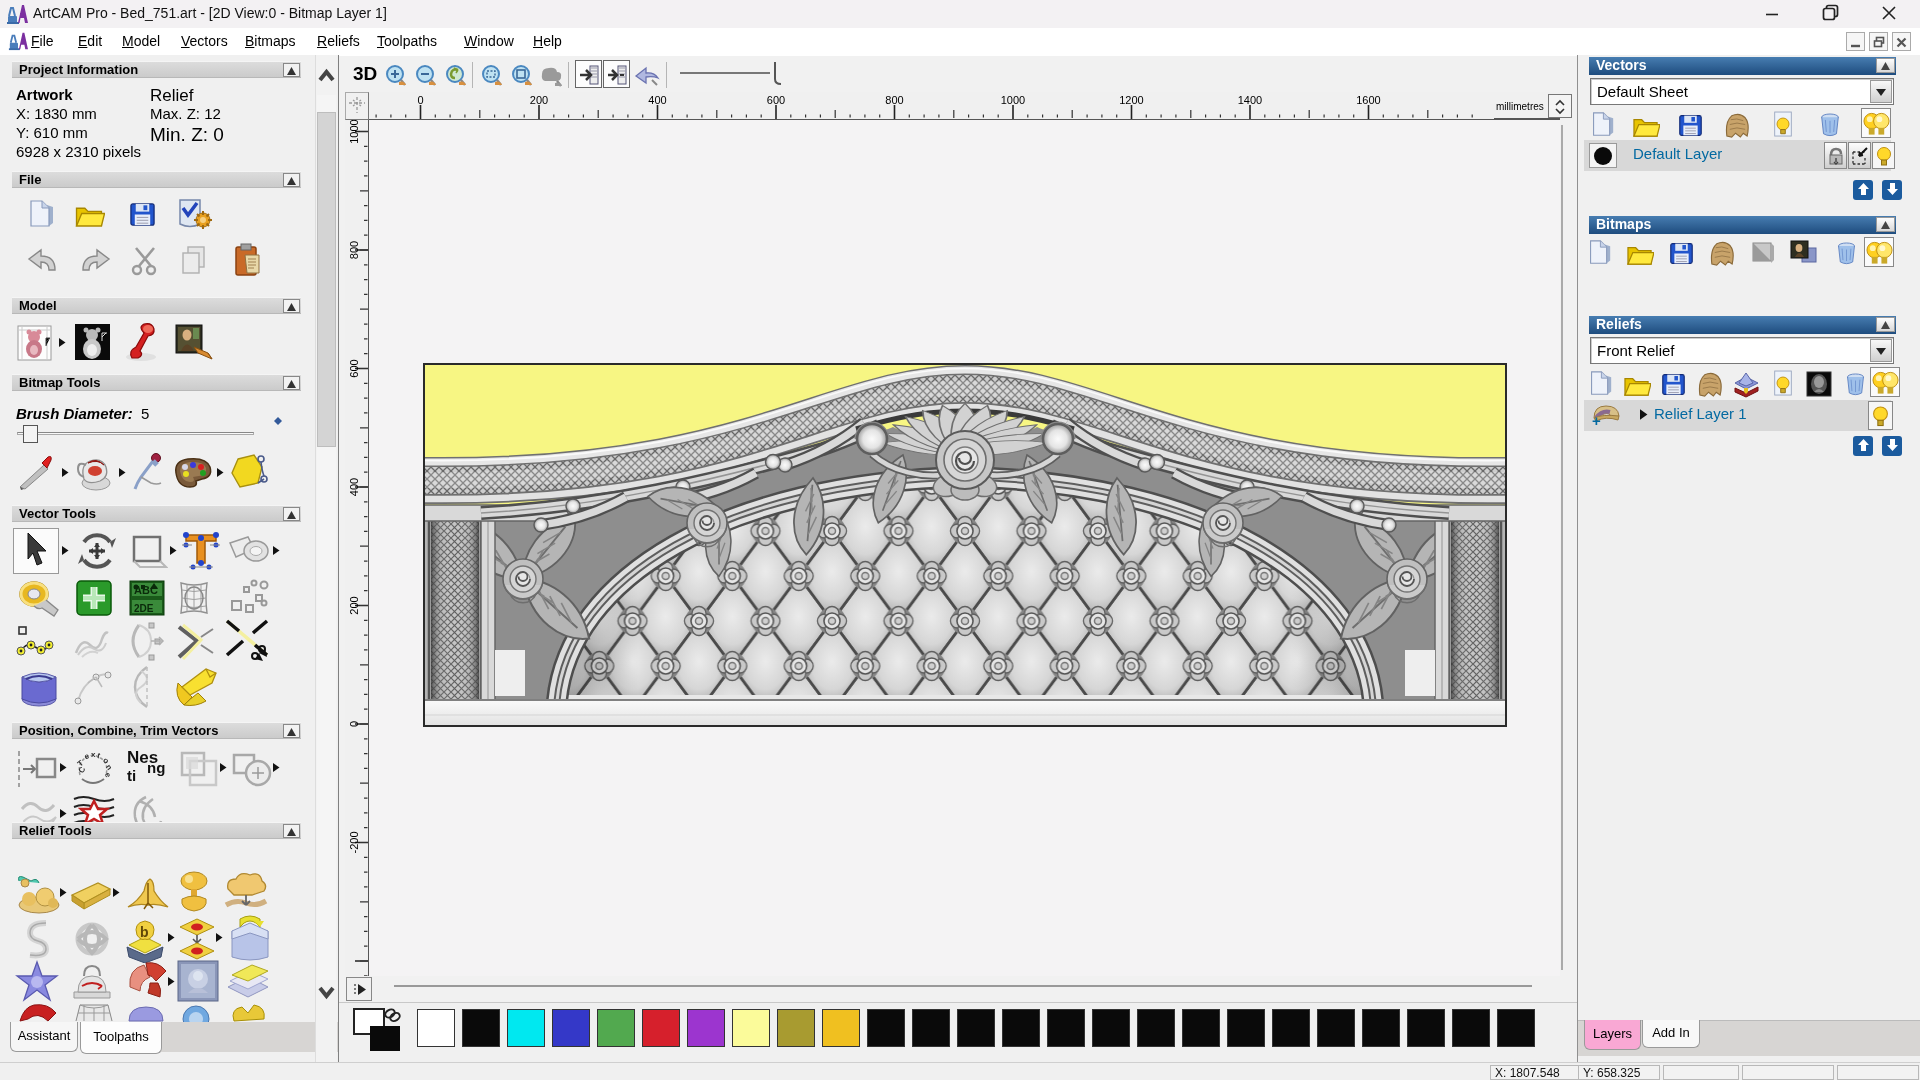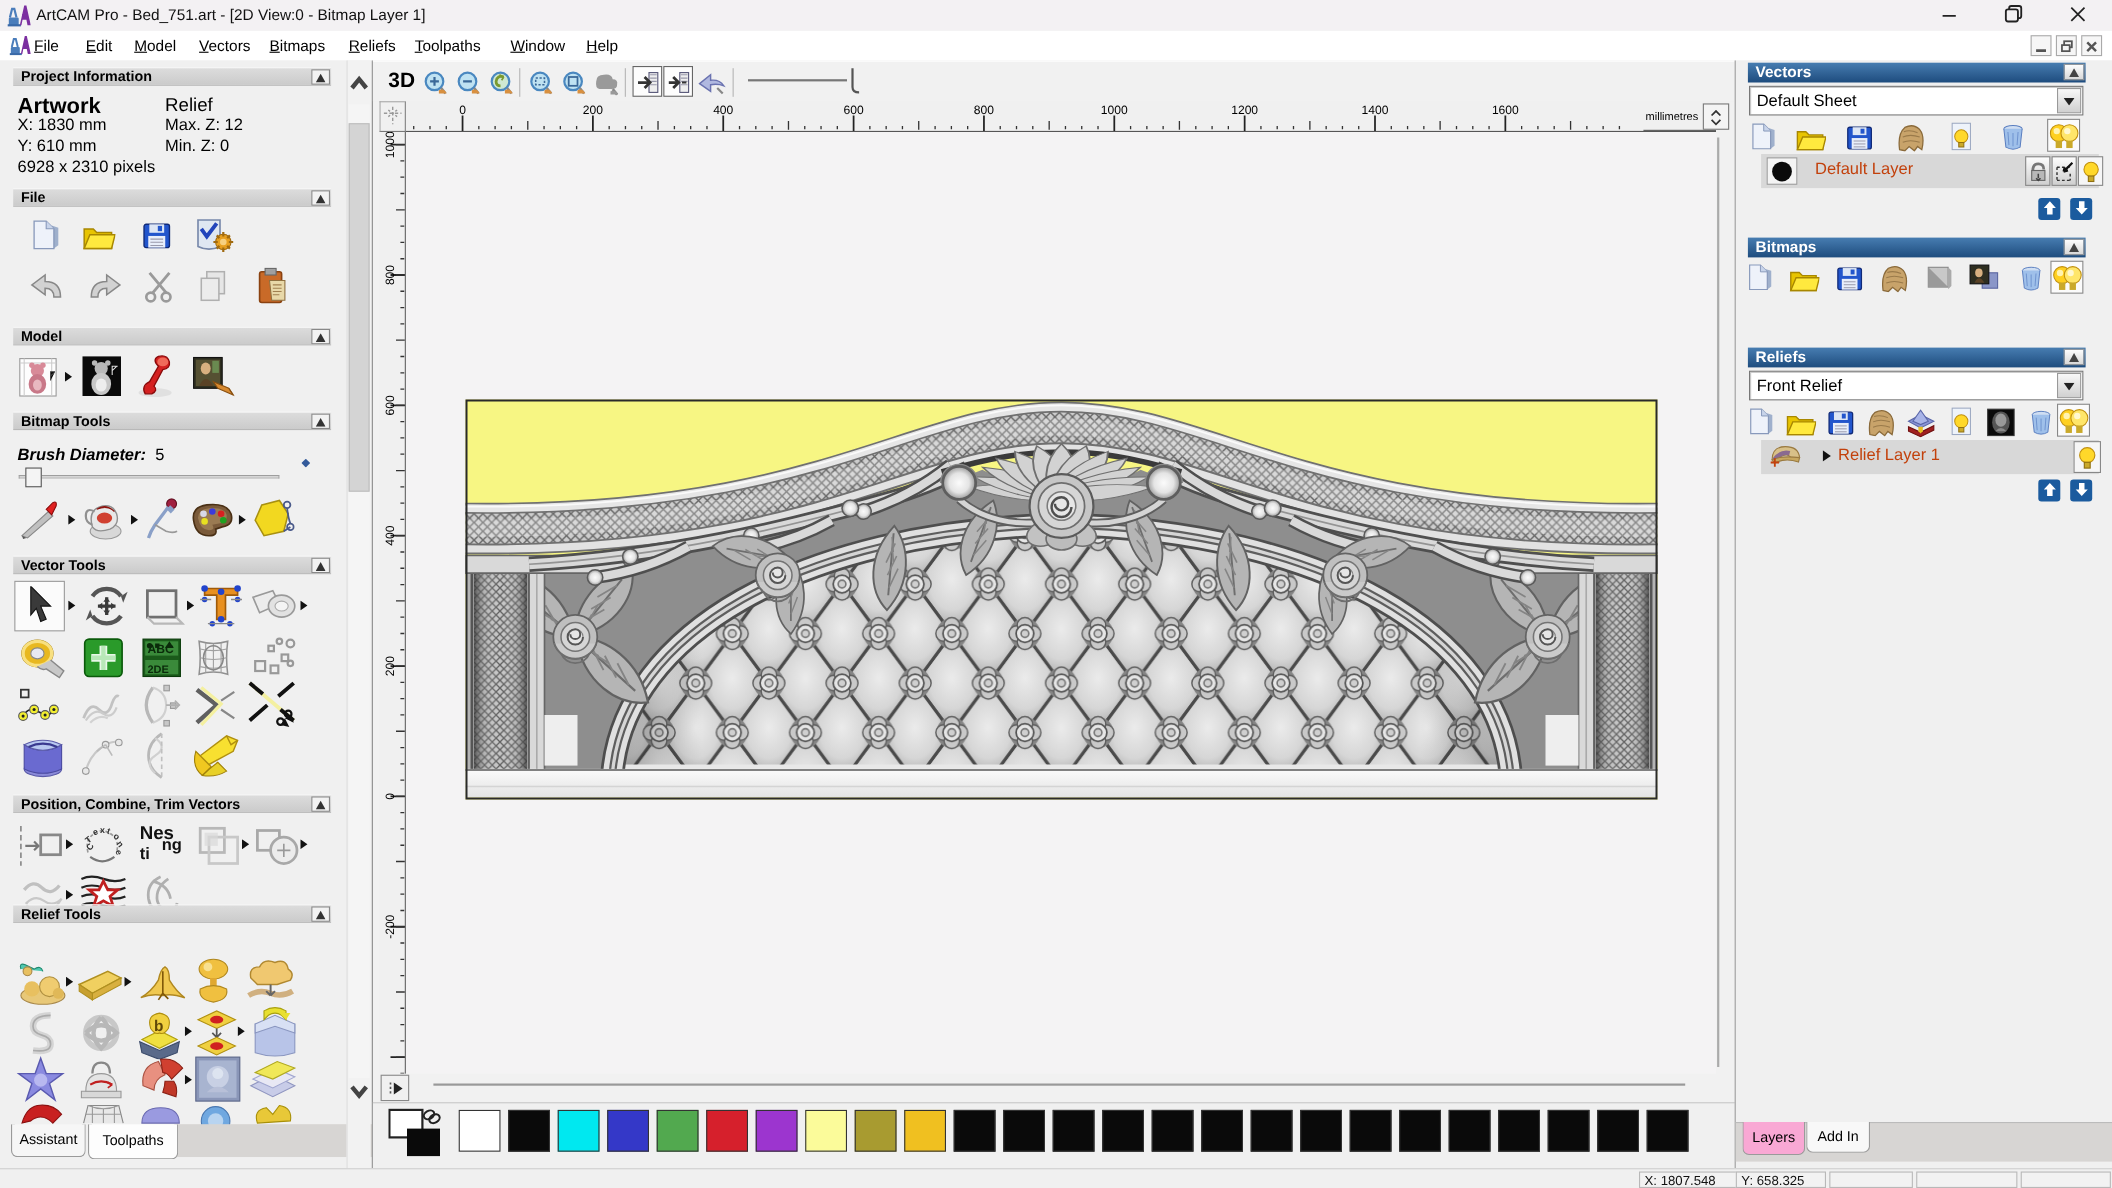--- a/index.html
+++ b/index.html
@@ -14,21 +14,21 @@
 #lscroll{left:315px;top:55px;width:22px;height:1007px;background:#f2f2f2;border-left:1px solid #ddd}
 #vdiv1{left:338px;top:55px;width:1px;height:1007px;background:#808080}
 #canvasarea{left:339px;top:55px;width:1238px;height:1007px;background:#f1f1f1}
 #rvdiv{left:1577px;top:55px;width:1px;height:1007px;background:#909090}
 #rightpanel{left:1578px;top:55px;width:342px;height:1007px;background:#f0f0f0}
 .bhdr{position:absolute;left:11px;width:307px;height:18px;background:linear-gradient(#477db1,#1e4c7e);color:#fff;font-weight:bold;font-size:14px;padding-left:7px;line-height:17px}
 .bhbt{position:absolute;right:1px;top:1px;width:19px;height:15px;background:linear-gradient(#fdfdfd,#d8d8d8);border:1px solid #999;text-align:center}
 .combo{position:absolute;left:12px;width:304px;height:27px;background:#fff;border:1px solid #777;box-shadow:inset 1px 1px 0 #ccc;font-size:15px;color:#000;line-height:25px;padding-left:6px}
 .cbtn{position:absolute;right:1px;top:1px;width:22px;height:23px;background:linear-gradient(#f8f8f8,#d0d0d0);border:1px solid #999}
 .cbtn svg{display:block;margin:8px auto 0}
-.lrow{position:absolute;left:23px;width:307px;height:30px;background:#d8d8d8;font-size:15px;color:#c2410c}
+.lrow{position:absolute;left:6px;width:307px;height:30px;background:#d8d8d8;font-size:15px;color:#0369a1}
 .ud{position:absolute;width:20px;height:20px;background:#1b5b9e;border-radius:3px}
 .ud svg{display:block;margin:2px auto 0}
 #statusbar{left:0;top:1062px;width:1920px;height:18px;background:#f0f0f0;border-top:1px solid #cfcfcf;font-size:12px;color:#111}
 .scell{position:absolute;top:2px;height:15px;border:1px solid #b8b8b8;background:#f2f2f2;padding:0 4px;line-height:14px}
 .tab{position:absolute;background:#f6f6f6;border:1px solid #9a9a9a;border-top:none;border-radius:0 0 6px 6px;font-size:13px;color:#000;text-align:center}
 .tex{position:absolute;background:#d7d5d3}
 .ic{position:absolute}
 .sep{position:absolute;width:1px;background:#b5b5b5}
 .it{font-style:italic;font-weight:bold}
 </style></head>
@@ -148,26 +148,26 @@
         <stop offset="1" stop-color="#9a9a9a"></stop>
       </radialGradient>
 </defs>
   </svg>
 <div class="abs" id="leftpanel">
 <div class="hdr" style="top:6px">Project Information<span class="hbt">
         <svg width="9" height="8" viewBox="0 0 9 8">
           <path d="M4.5 0 L9 8 H0 Z" fill="#333"></path>
         </svg>
       </span></div>
-<div class="abs" style="left:16px;top:31px;font-size:20px;font-weight:bold">Artwork</div>
+<div class="abs" style="left:16px;top:31px;font-size:15px;font-weight:bold">Artwork</div>
 <div class="abs" style="left:150px;top:31px;font-size:17px;font-weight:normal">Relief</div>
 <div class="abs" style="left:16px;top:50px;font-size:15px">X: 1830 mm</div>
 <div class="abs" style="left:150px;top:50px;font-size:15px">Max. Z: 12</div>
 <div class="abs" style="left:16px;top:69px;font-size:15px">Y: 610 mm</div>
-<div class="abs" style="left:150px;top:69px;font-size:15px">Min. Z: 0</div>
+<div class="abs" style="left:150px;top:69px;font-size:19px">Min. Z: 0</div>
 <div class="abs" style="left:16px;top:88px;font-size:15px">6928 x 2310 pixels</div>
 <div class="hdr" style="top:116px">File<span class="hbt">
         <svg width="9" height="8" viewBox="0 0 9 8">
           <path d="M4.5 0 L9 8 H0 Z" fill="#333"></path>
         </svg>
       </span></div>
 <svg class="ic" style="left:27px;top:144px" width="28" height="30" viewBox="0 0 28 28">
       <use href="#pg"></use>
     </svg>
 <svg class="ic" style="left:74px;top:146px" width="31" height="27" viewBox="0 0 29 26">

